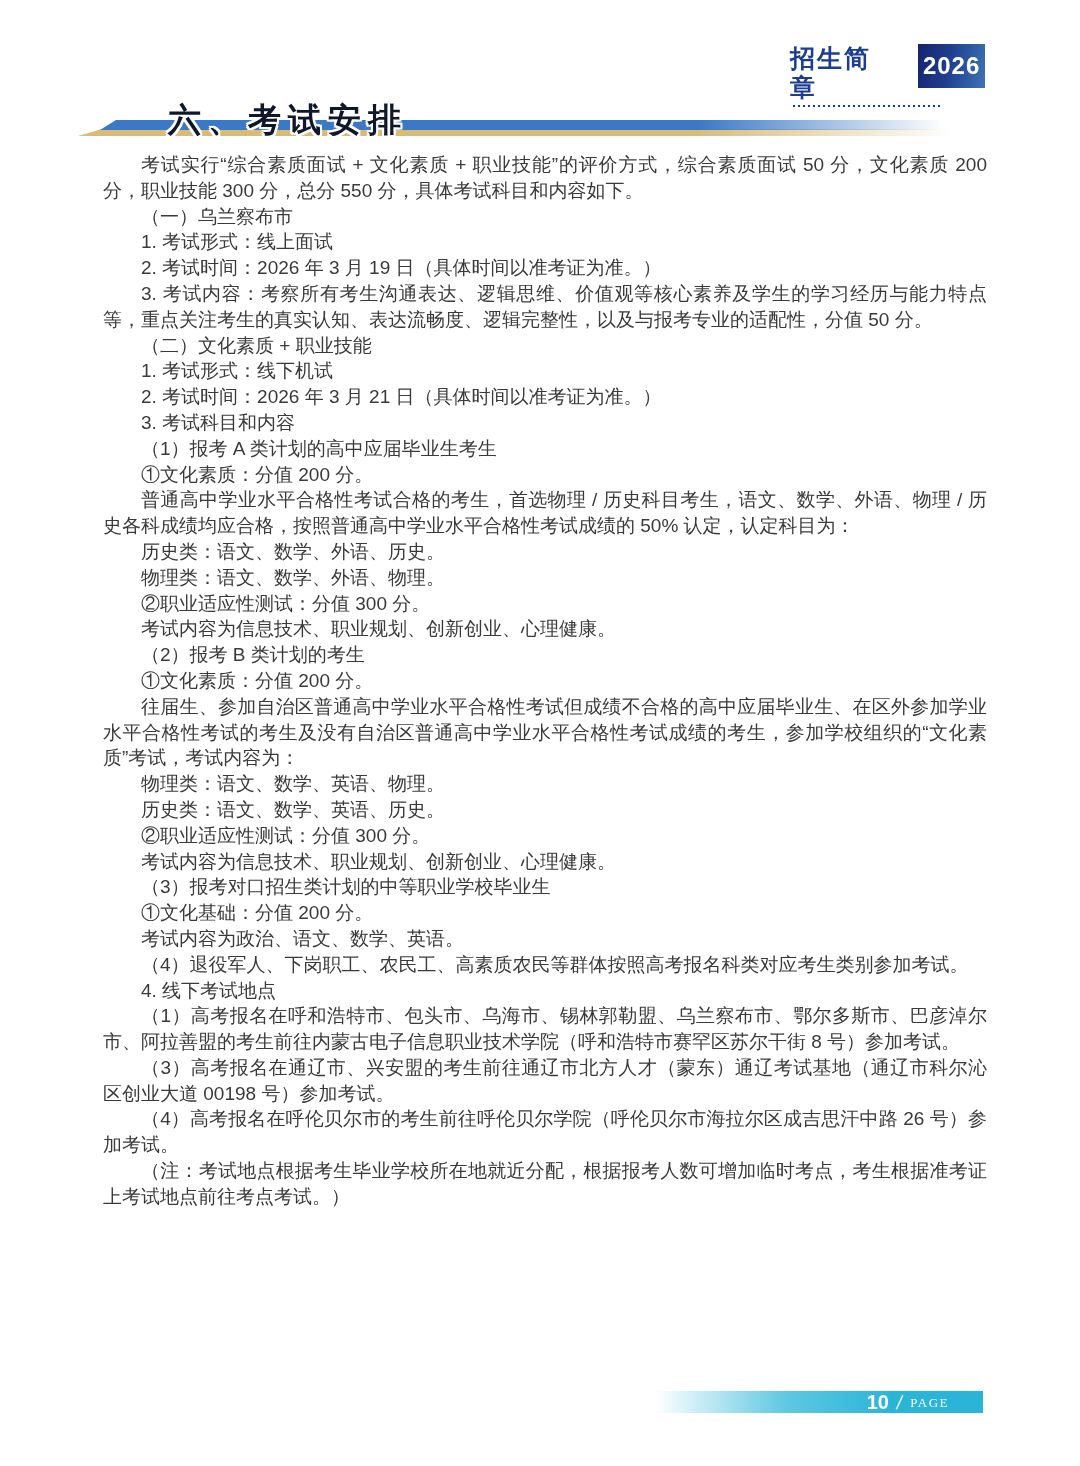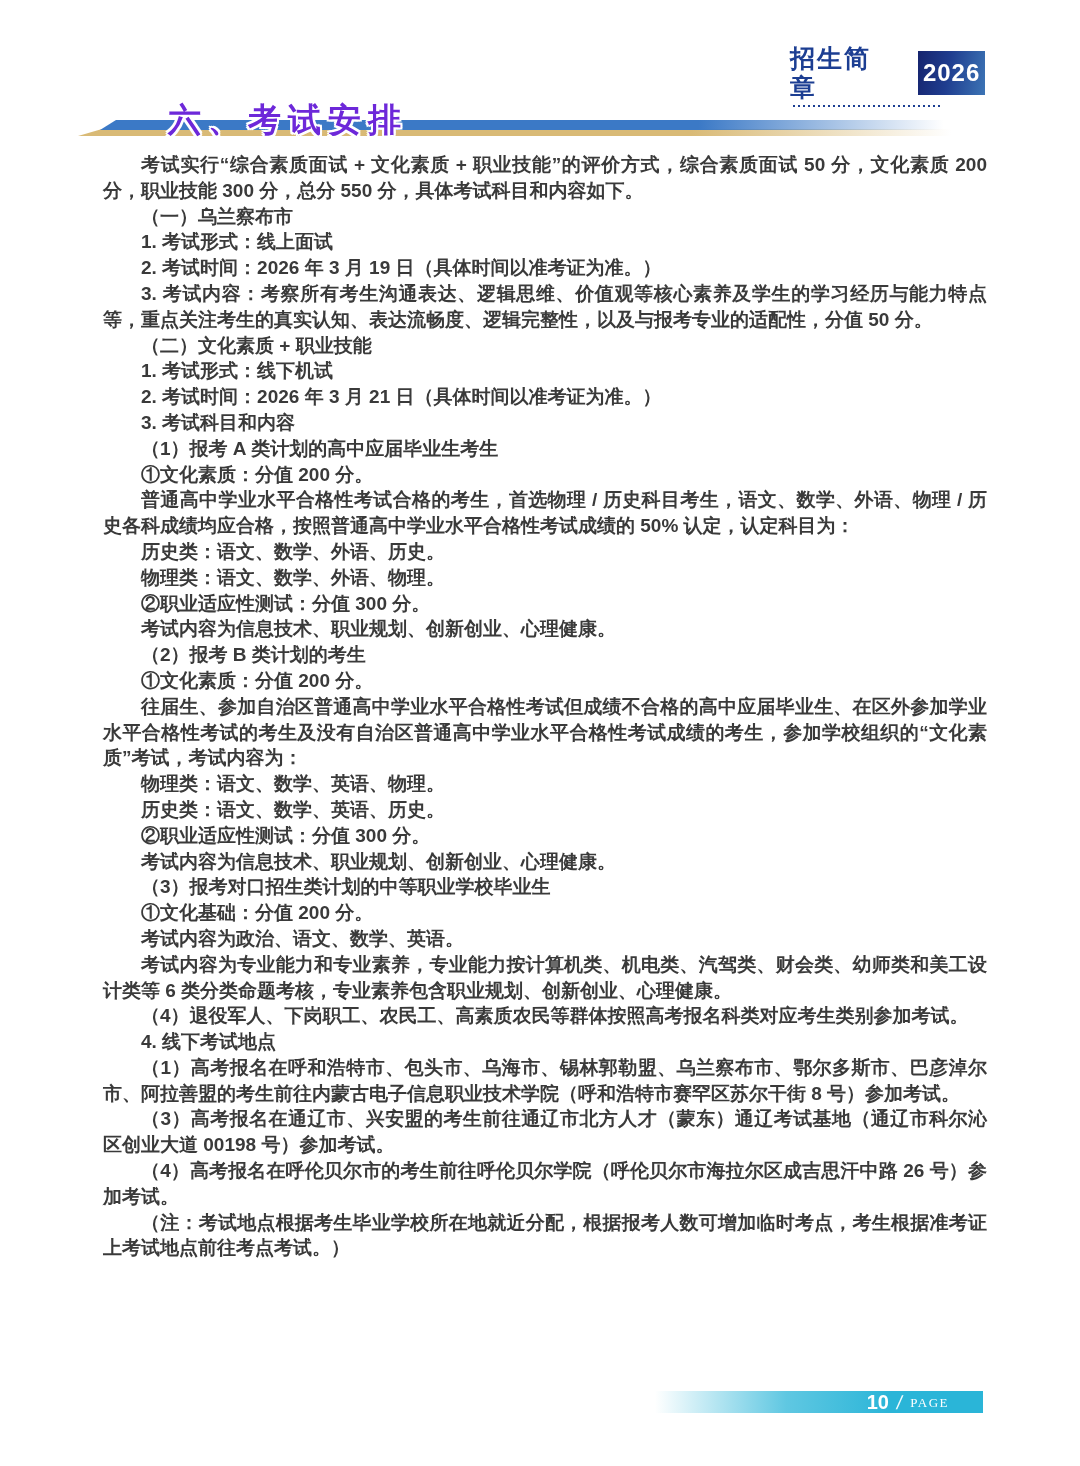--- a/index.html
+++ b/index.html
@@ -3,21 +3,21 @@
 <meta charset="utf-8">
 <style>
   html,body{margin:0;padding:0;background:#ffffff;}
   .page{
     position:relative;width:1080px;height:1466px;background:#ffffff;overflow:hidden;
     font-family:"Liberation Sans",sans-serif;
   }
 
   
   .header{position:absolute;top:44px;right:95px;width:195px;}
-  .header-row{display:flex;align-items:center;justify-content:flex-end;gap:32px;}
+  .header-row{display:flex;justify-content:flex-end;gap:32px;}
   .brand{
     font-size:25px;font-weight:bold;color:#1c3e92;letter-spacing:2px;
     line-height:29px;margin-right:6px;
   }
   .year-box{
     width:80px;height:44px;display:flex;align-items:center;justify-content:center;
     background:linear-gradient(100deg,#16246e 0%,#1f3d8f 45%,#3c74b5 100%);
     color:#ffffff;font-size:24px;font-weight:bold;letter-spacing:1px;
   }
   .dotted-rule{
@@ -32,29 +32,29 @@
     background:linear-gradient(to right,#3b79c6 0%,#3b79c6 66%,rgba(59,121,198,0) 93%);
     clip-path:polygon(16px 0,100% 0,100% 100%,0 100%);
   }
   .ribbon-gold{
     position:absolute;left:78px;top:33px;width:929px;height:7px;
     background:linear-gradient(to right,#d9ba76 0%,#d9ba76 66%,rgba(217,186,118,0) 94%);
     clip-path:polygon(24px 0,100% 0,100% 100%,0 100%);
   }
   .section-title{
     position:absolute;left:168px;top:2px;margin:0;
-    font-size:33px;font-weight:bold;color:#6d28d9;letter-spacing:7px;
+    font-size:33px;font-weight:bold;color:#0f172a;letter-spacing:7px;
     text-shadow:-2px -2px 0 #fff,2px -2px 0 #fff,-2px 2px 0 #fff,2px 2px 0 #fff,
                  0 -2px 0 #fff,0 2px 0 #fff,-2px 0 0 #fff,2px 0 0 #fff;
   }
 
   
   .doc-body{
     position:absolute;left:103px;top:152px;width:884px;
-    font-size:19px;line-height:25.8px;color:#3a3a3a;text-align:justify;font-weight:bold;
+    font-size:19px;line-height:25.8px;color:#3a3a3a;text-align:justify;
   }
   .para{margin:0;text-indent:2em;}
 
   
   .page-bar{
     position:absolute;left:655px;top:1391px;width:328px;height:22px;
     background:linear-gradient(to right,rgba(42,181,216,0) 0%,rgba(42,181,216,0.75) 40%,#2ab5d8 72%);
     display:flex;align-items:center;justify-content:flex-end;
     padding-right:34px;box-sizing:border-box;color:#ffffff;
   }
@@ -101,21 +101,20 @@
       <p class="para">（2）报考 B 类计划的考生</p>
       <p class="para">①文化素质：分值 200 分。</p>
       <p class="para">往届生、参加自治区普通高中学业水平合格性考试但成绩不合格的高中应届毕业生、在区外参加学业水平合格性考试的考生及没有自治区普通高中学业水平合格性考试成绩的考生，参加学校组织的“文化素质”考试，考试内容为：</p>
       <p class="para">物理类：语文、数学、英语、物理。</p>
       <p class="para">历史类：语文、数学、英语、历史。</p>
       <p class="para">②职业适应性测试：分值 300 分。</p>
       <p class="para">考试内容为信息技术、职业规划、创新创业、心理健康。</p>
       <p class="para">（3）报考对口招生类计划的中等职业学校毕业生</p>
       <p class="para">①文化基础：分值 200 分。</p>
       <p class="para">考试内容为政治、语文、数学、英语。</p>
-      <p class="para">考试内容为专业能力和专业素养，专业能力按计算机类、机电类、汽驾类、财会类、幼师类和美工设计类等 6 类分类命题考核，专业素养包含职业规划、创新创业、心理健康。</p>
       <p class="para">（4）退役军人、下岗职工、农民工、高素质农民等群体按照高考报名科类对应考生类别参加考试。</p>
       <p class="para">4. 线下考试地点</p>
       <p class="para">（1）高考报名在呼和浩特市、包头市、乌海市、锡林郭勒盟、乌兰察布市、鄂尔多斯市、巴彦淖尔市、阿拉善盟的考生前往内蒙古电子信息职业技术学院（呼和浩特市赛罕区苏尔干街 8 号）参加考试。</p>
       <p class="para">（3）高考报名在通辽市、兴安盟的考生前往通辽市北方人才（蒙东）通辽考试基地（通辽市科尔沁区创业大道 00198 号）参加考试。</p>
       <p class="para">（4）高考报名在呼伦贝尔市的考生前往呼伦贝尔学院（呼伦贝尔市海拉尔区成吉思汗中路 26 号）参加考试。</p>
       <p class="para">（注：考试地点根据考生毕业学校所在地就近分配，根据报考人数可增加临时考点，考生根据准考证上考试地点前往考点考试。）</p>
     </main>
 
   <div class="page-bar">
     <span class="page-num">10</span>

